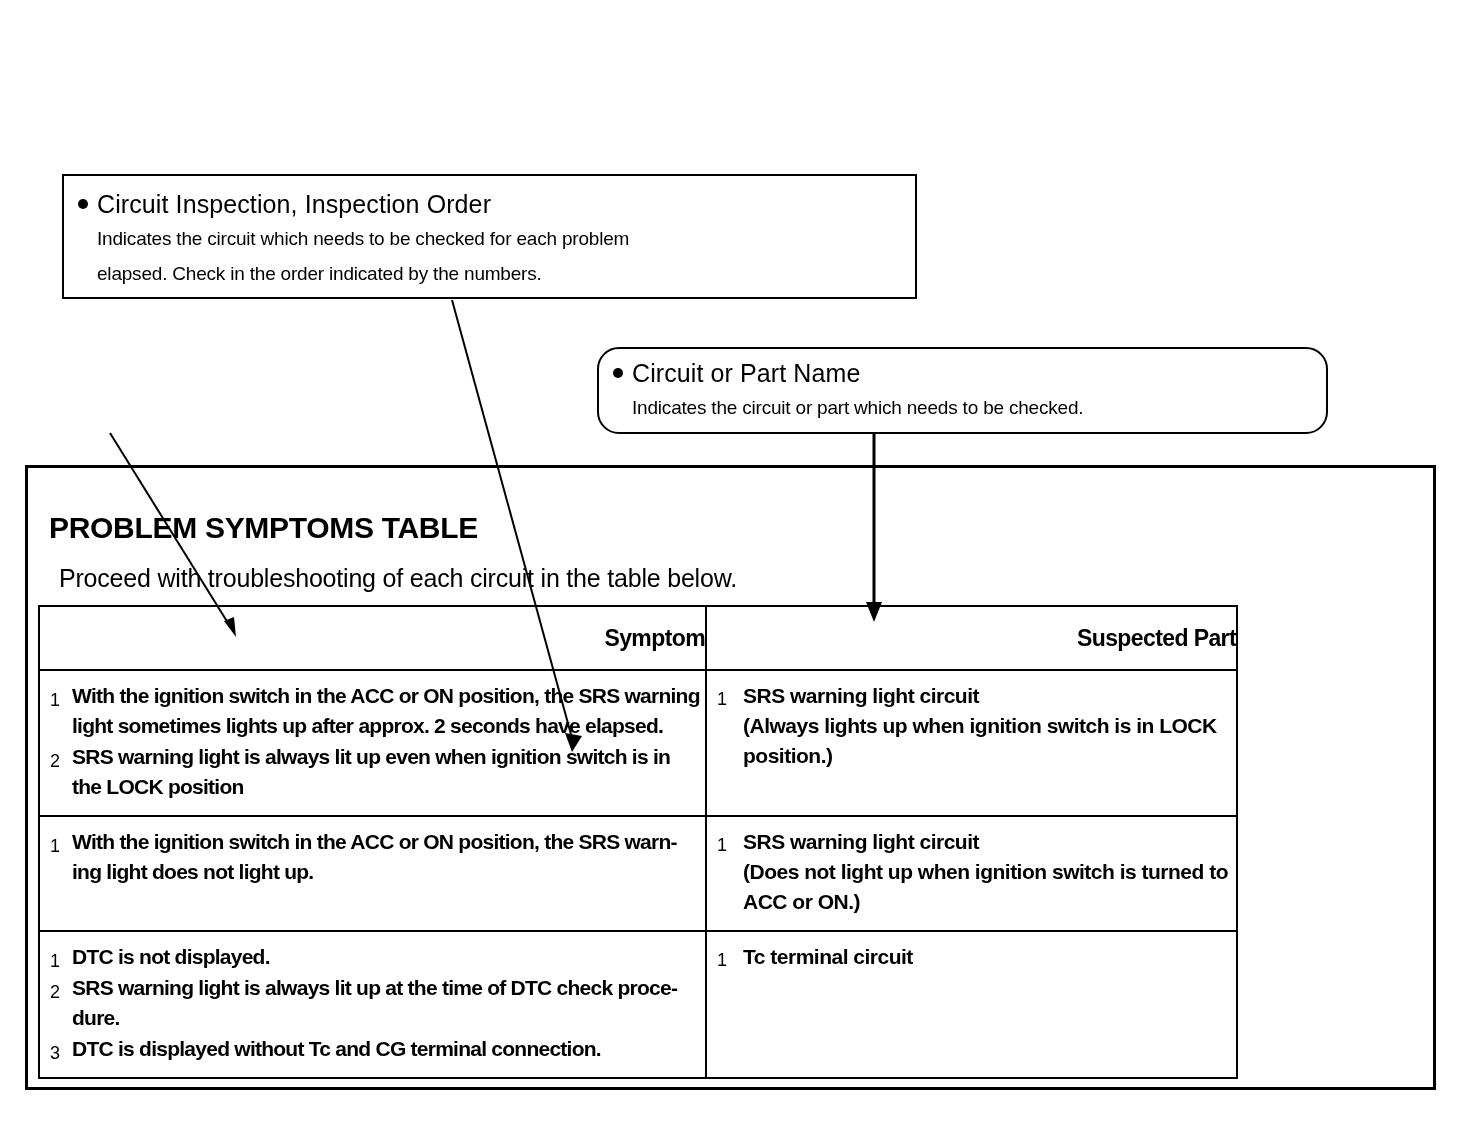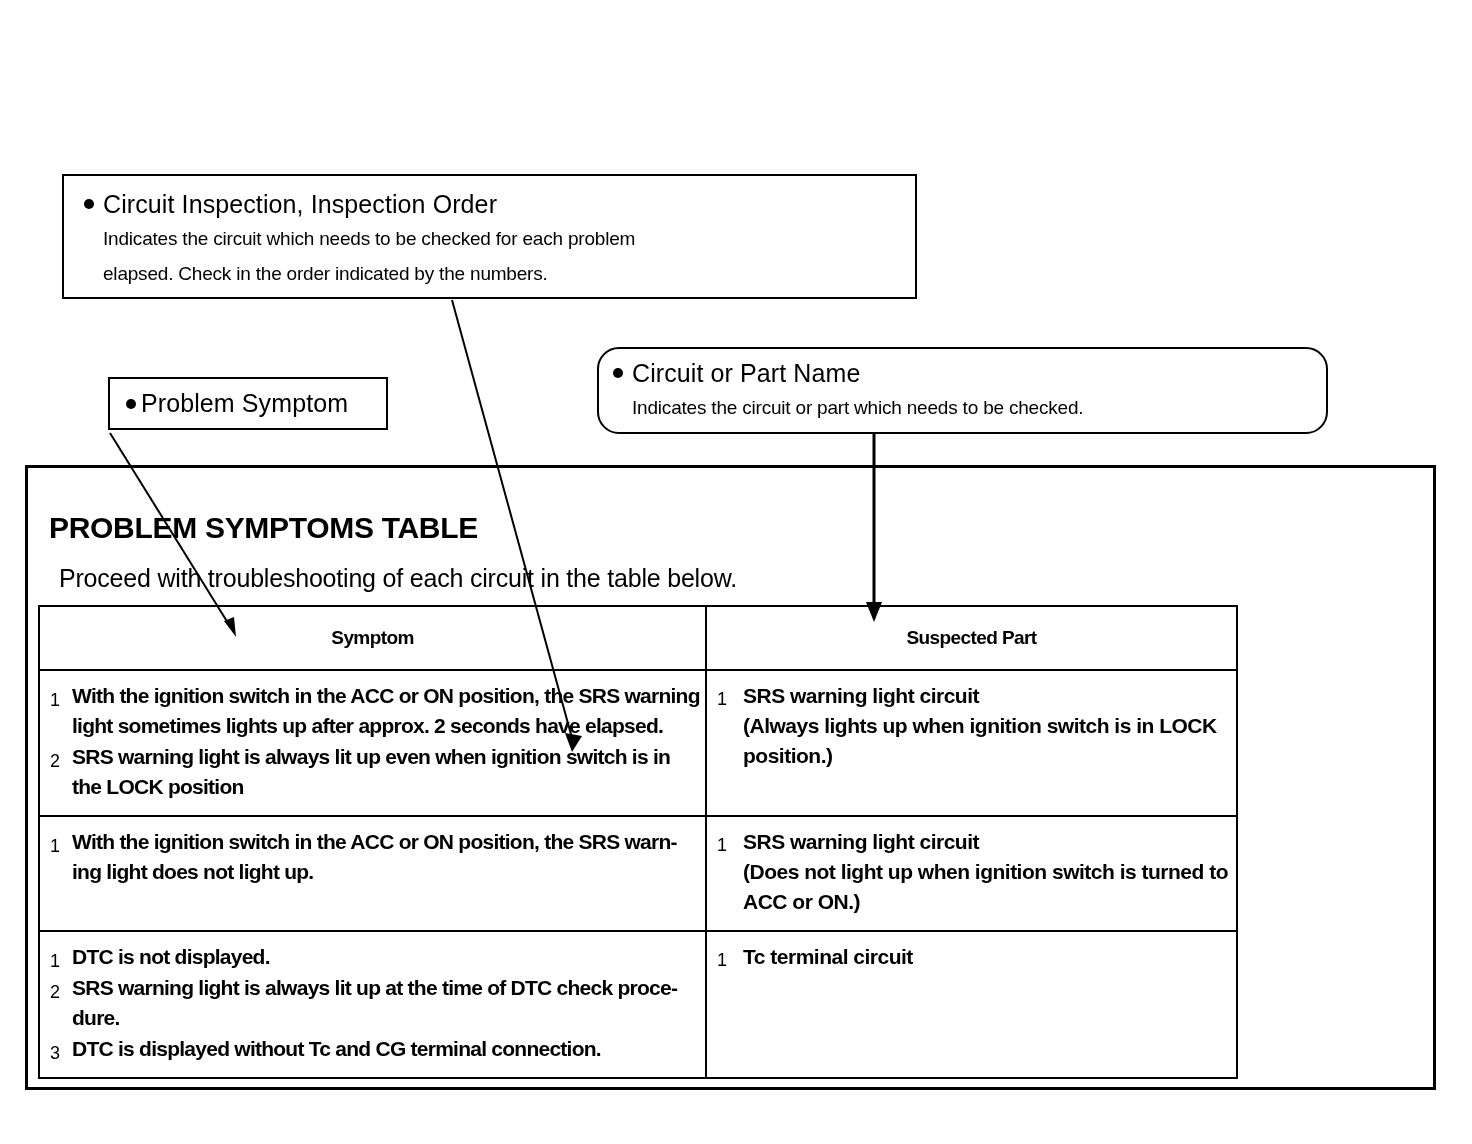--- a/index.html
+++ b/index.html
@@ -55,21 +55,21 @@
     line-height: 35px;
     letter-spacing: -0.2px;
     white-space: nowrap;
   }
 
   #callout-inspection {
     left: 62px;
     top: 174px;
     width: 855px;
     height: 125px;
-    padding: 12px 0 0 20px;
+    padding: 12px 0 0 14px;
   }
   #callout-inspection .subline { margin-left: 19px; }
 
   #callout-symptom {
     left: 108px;
     top: 377px;
     width: 280px;
     height: 53px;
     padding: 0;
     display: flex;
@@ -151,23 +151,23 @@
   #symptoms-table col.c-area { width: 531px; }
 
   #symptoms-table th,
   #symptoms-table td {
     border: 2px solid #000;
     vertical-align: top;
     padding: 0;
   }
   #symptoms-table thead th {
     height: 62px;
-    text-align: center;
+    text-align: right;
     vertical-align: middle;
-    font-size: 19px;
+    font-size: 23px;
     font-weight: bold;
     letter-spacing: -0.6px;
   }
   #symptoms-table tbody td {
     padding: 10px 10px 12px 10px;
   }
   td.cell-middle {
     vertical-align: middle;
   }
 
@@ -204,26 +204,20 @@
 
   <div class="callout" id="callout-inspection">
     <div class="bullet-line">
       <span class="dot"></span>
       <span class="headline">Circuit Inspection, Inspection Order</span>
     </div>
     <div class="subline">Indicates the circuit which needs to be checked for each problem</div>
     <div class="subline">elapsed. Check in the order indicated by the numbers.</div>
   </div>
 
-  <div class="callout" id="callout-symptom">
-    <div class="inner">
-      <span class="dot"></span>
-      <span class="headline">Problem Symptom</span>
-    </div>
-  </div>
 
   <div class="callout" id="callout-partname">
     <div class="bullet-line">
       <span class="dot"></span>
       <span class="headline">Circuit or Part Name</span>
     </div>
     <div class="subline">Indicates the circuit or part which needs to be checked.</div>
   </div>
 
   <svg id="leaders" viewBox="0 0 1472 1144">

